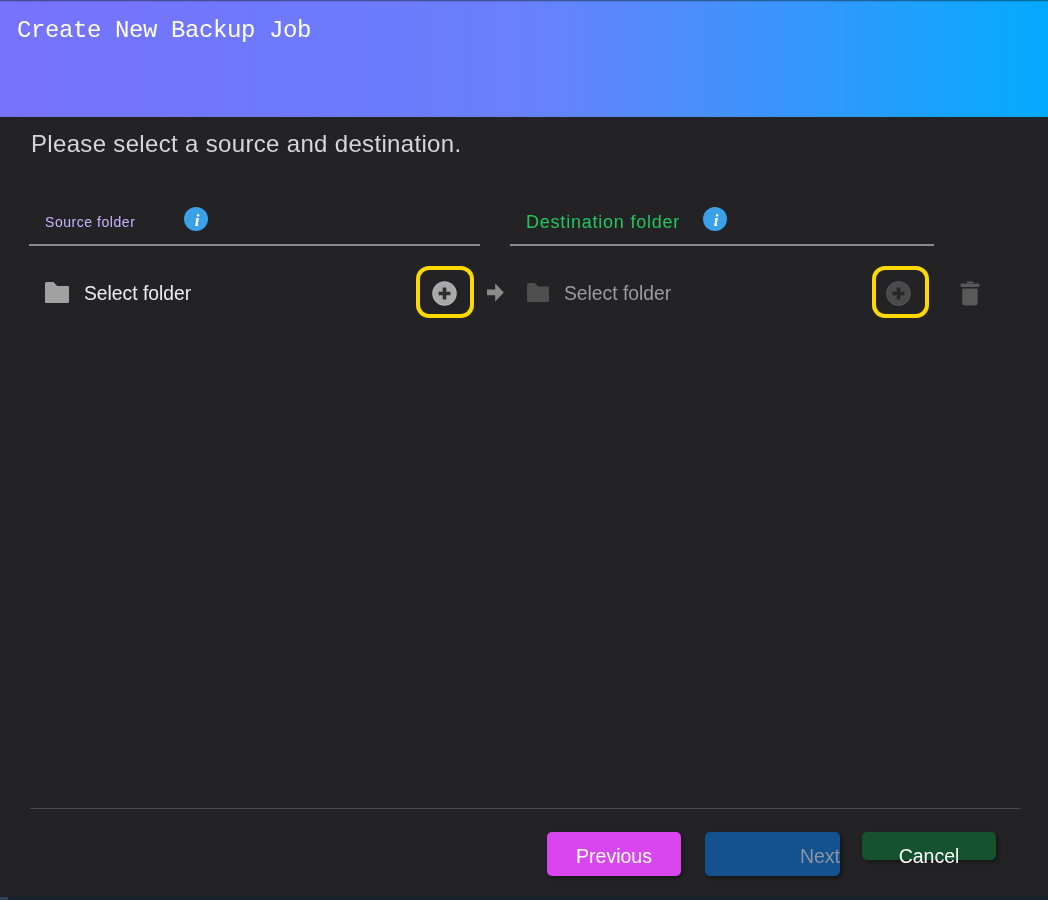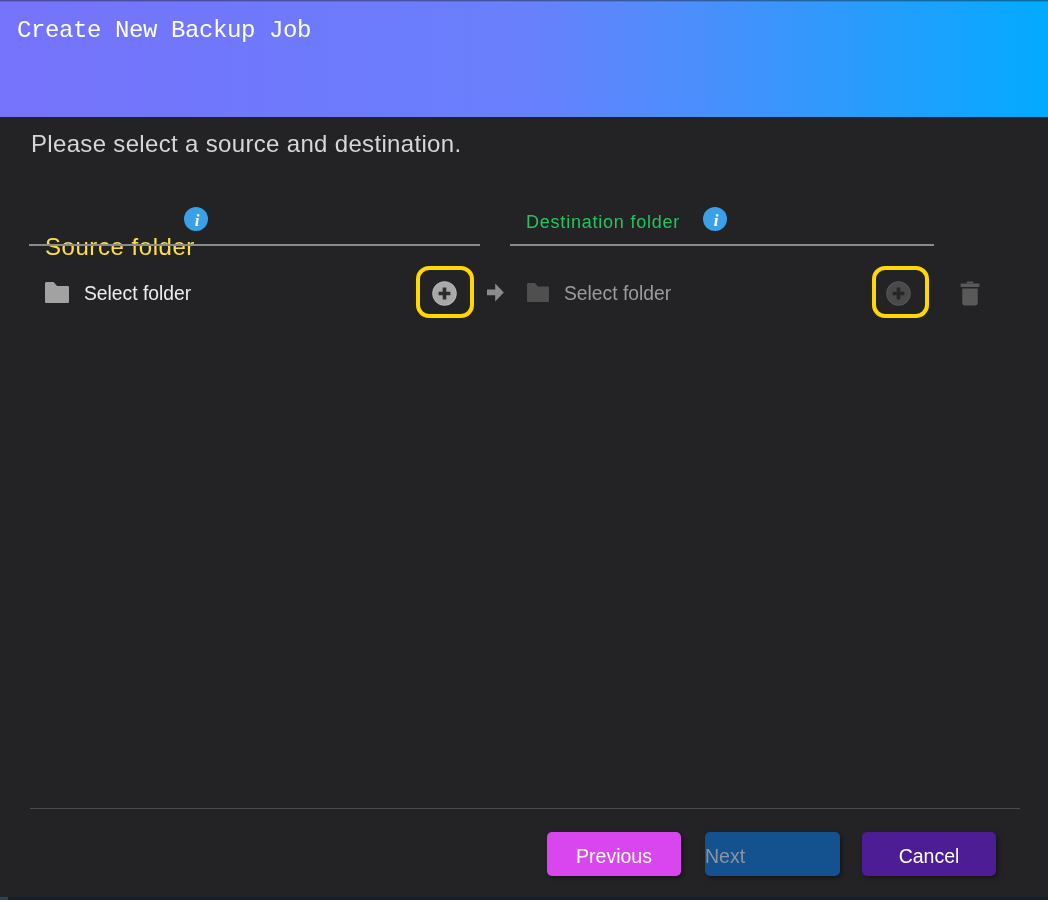--- a/index.html
+++ b/index.html
@@ -11,21 +11,21 @@
 <body>
 
   <div class="abs" style="left:0;top:0;width:1048px;height:117px;
        background:linear-gradient(to right,#7673fb 0%,#7177fc 19%,#6980fc 50%,#4a8ffc 67%,#219ffd 86%,#02aaff 100%);"></div>
   <div class="abs" style="left:0;top:0;width:1048px;height:1px;background:rgba(0,0,0,0.35);"></div>
   <div class="abs" style="left:0;top:1px;width:1048px;height:1px;background:rgba(0,0,0,0.12);"></div>
   <div class="abs" style="left:17px;top:17px;font-size:24px;line-height:28px;color:#ffffff;letter-spacing:-0.4px;font-family:Liberation Mono, monospace;">Create New Backup Job</div>
 
   <div class="abs" style="left:31px;top:133px;font-size:24px;line-height:22px;color:#d6d6d6;letter-spacing:0.33px;">Please select a source and destination.</div>
 
-  <div class="abs" style="left:45px;top:210.5px;font-size:24px;line-height:22px;color:#fde047;letter-spacing:0.55px;margin-top:25px;">Source folder</div>
+  <div class="abs" style="left:45px;top:210.5px;font-size:14px;line-height:22px;color:#c4b5fd;letter-spacing:0.55px;">Source folder</div>
   <div class="abs" style="left:526px;top:210.5px;font-size:18px;line-height:22px;color:#22c55e;letter-spacing:0.78px;">Destination folder</div>
 
   <svg class="abs" style="left:184px;top:207px;" width="24" height="24" viewBox="0 0 24 24">
     <circle cx="12" cy="12" r="12" fill="#3aa0e8"></circle>
     <text x="13" y="18.5" font-family="Liberation Serif, serif" font-style="italic" font-weight="bold" font-size="17" fill="#ffffff" text-anchor="middle">i</text>
   </svg>
   <svg class="abs" style="left:703px;top:207px;" width="24" height="24" viewBox="0 0 24 24">
     <circle cx="12" cy="12" r="12" fill="#3aa0e8"></circle>
     <text x="13" y="18.5" font-family="Liberation Serif, serif" font-style="italic" font-weight="bold" font-size="17" fill="#ffffff" text-anchor="middle">i</text>
   </svg>
@@ -61,17 +61,17 @@
 
   <svg class="abs" style="left:960px;top:281px;" width="20" height="25" viewBox="0 0 20 25">
     <path d="M6.8 0.6 H13.2 V2.4 H6.8 Z" fill="#595959"></path>
     <rect x="0.6" y="2.4" width="18.8" height="3.6" rx="0.8" fill="#595959"></rect>
     <path d="M2.3 7.4 H17.7 V22.3 Q17.7 24.4 15.6 24.4 H4.4 Q2.3 24.4 2.3 22.3 Z" fill="#595959"></path>
   </svg>
 
   <div class="abs" style="left:30px;top:808px;width:990px;height:1px;background:#4a4a4a;"></div>
 
   <div class="abs" style="left:547px;top:832px;width:134px;height:44px;border-radius:5px;background:#d946ef;color:#ffffff;font-size:19.5px;line-height:48.6px;text-align:center;box-shadow:2px 2px 4px rgba(0,0,0,0.4);">Previous</div>
-  <div class="abs" style="left:705px;top:832px;width:135px;height:44px;border-radius:5px;background:#14518f;color:#8b95a1;font-size:19.5px;line-height:48.6px;text-align:left;box-shadow:2px 2px 4px rgba(0,0,0,0.4);">Next</div>
-  <div class="abs" style="left:862px;top:832px;width:134px;height:44px;border-radius:5px;background:#4c1d95;color:#ffffff;font-size:19.5px;line-height:48.6px;text-align:center;box-shadow:2px 2px 4px rgba(0,0,0,0.4);">Cancel</div>
+  <div class="abs" style="left:705px;top:832px;width:135px;height:44px;border-radius:5px;background:#14518f;color:#8b95a1;font-size:19.5px;line-height:48.6px;text-align:right;box-shadow:2px 2px 4px rgba(0,0,0,0.4);">Next</div>
+  <div class="abs" style="left:862px;top:832px;width:134px;height:28px;border-radius:5px;background:#14532d;color:#ffffff;font-size:19.5px;line-height:48.6px;text-align:center;box-shadow:2px 2px 4px rgba(0,0,0,0.4);">Cancel</div>
 
   <div class="abs" style="left:0;top:897px;width:1048px;height:3px;background:#17212d;"></div>
   <div class="abs" style="left:0;top:897px;width:8px;height:3px;background:#2e4156;"></div>
 
 </body></html>

